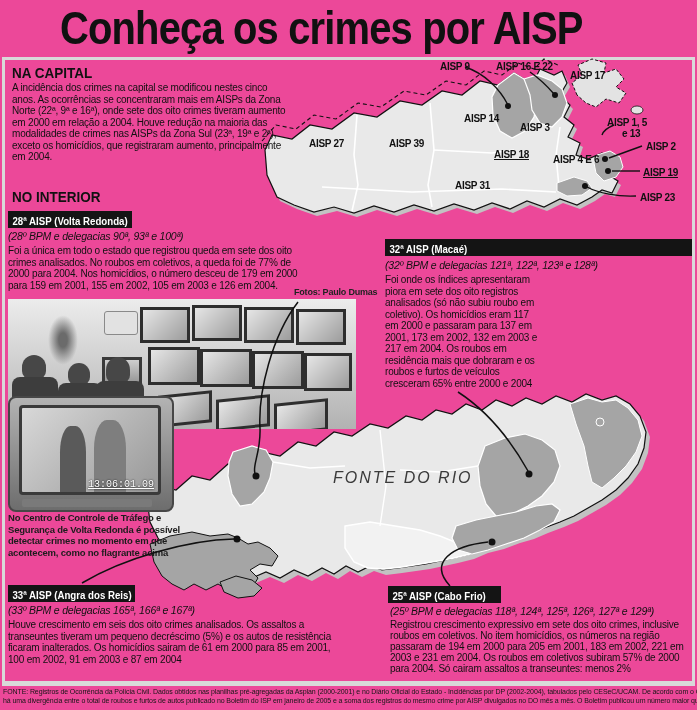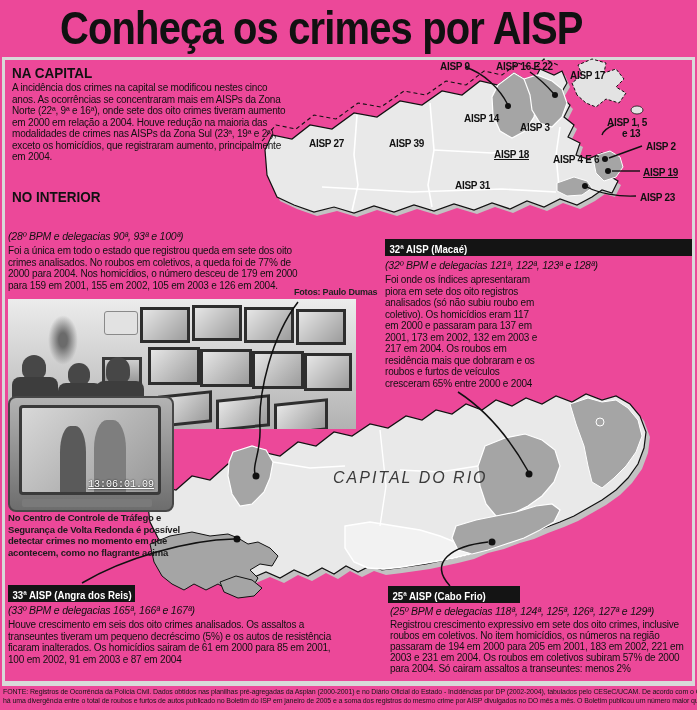--- a/index.html
+++ b/index.html
@@ -108,20 +108,23 @@
   <div class="abs mlabel" style="left:389px;top:138px;">AISP 39</div>
   <div class="abs mlabel" style="left:494px;top:149px;text-decoration:underline;">AISP 18</div>
   <div class="abs mlabel" style="left:553px;top:154px;">AISP 4 E 6</div>
   <div class="abs mlabel" style="left:646px;top:141px;">AISP 2</div>
   <div class="abs mlabel" style="left:643px;top:167px;text-decoration:underline;">AISP 19</div>
   <div class="abs mlabel" style="left:455px;top:180px;">AISP 31</div>
   <div class="abs mlabel" style="left:640px;top:192px;">AISP 23</div>
 
   <div class="abs h2" style="left:12px;top:188px;">NO INTERIOR</div>
 
+  <div class="abs bar" style="left:8px;top:211px;width:124px;">
+    <span>28ª AISP (Volta Redonda)</span>
+  </div>
   <div class="abs sub" style="left:8px;top:230px;">(28º BPM e delegacias 90ª, 93ª e 100ª)</div>
   <div class="abs body" style="left:8px;top:245px;width:304px;">Foi a única em todo o estado que registrou queda em sete dos oito crimes analisados. No roubos em coletivos, a queda foi de 77% de 2000 para 2004. Nos homicídios, o número desceu de 179 em 2000 para 159 em 2001, 155 em 2002, 105 em 2003 e 126 em 2004.</div>
 
   <div class="abs bar" style="left:385px;top:239px;width:307px;">
     <span>32ª AISP (Macaé)</span>
   </div>
   <div class="abs sub" style="left:385px;top:259px;">(32º BPM e delegacias 121ª, 122ª, 123ª e 128ª)</div>
   <div class="abs body" style="left:385px;top:274px;width:307px;">
     <span class="spacer"></span>
     <span>Foi onde os índices apresentaram piora em sete dos oito registros analisados (só não subiu roubo em coletivo). Os homicídios eram 117 em 2000 e passaram para 137 em 2001, 173 em 2002, 132 em 2003 e 217 em 2004. Os roubos em residência mais que dobraram e os roubos e furtos de veículos cresceram 65% entre 2000 e 2004</span>
@@ -200,21 +203,21 @@
     <path fill="#a5a5a5" stroke="#111" stroke-width="1" d="M80,196 L96,190 L112,194 L122,202 L114,210 L98,212 L84,206 Z"></path>
     <path fill="#a5a5a5" stroke="#fff" stroke-width="1.2" d="M316,140 L336,134 L356,130 L376,126 L396,120 L412,118 L420,124 L414,136 L400,144 L384,152 L366,158 L348,164 L332,168 L318,164 L312,152 Z"></path>
     <circle cx="460" cy="36" r="4" fill="#a5a5a5" stroke="#fff" stroke-width="1"></circle>
     <g stroke="#fff" stroke-width="1.4" fill="none">
       <path d="M133,76 L170,82 L205,80"></path>
       <path d="M240,44 L246,100 L240,140"></path>
       <path d="M338,80 L300,86 L260,84"></path>
     </g>
   </svg>
 
-  <div class="abs" id="estado-label" style="left:333px;top:469px;">CAPITAL DO RIO</div>
+  <div class="abs" id="estado-label" style="left:333px;top:469px;">FONTE DO RIO</div>
 
   <svg class="abs" style="left:0;top:0;z-index:6;pointer-events:none;" width="697" height="710" viewBox="0 0 697 710">
     <g stroke="#111" stroke-width="1.5" fill="none">
       <path d="M298,302 C272,336 258,392 260,428 C261,452 252,466 255,473"></path>
       <path d="M458,392 C492,414 514,446 528,471"></path>
       <path d="M82,583 C124,558 188,540 234,539"></path>
       <path d="M450,586 C428,562 452,546 488,542"></path>
     </g>
     <g fill="#111">
       <circle cx="256" cy="476" r="3.5"></circle>
@@ -223,21 +226,21 @@
       <circle cx="492" cy="542" r="3.5"></circle>
     </g>
   </svg>
 
   <div class="abs bar" style="left:8px;top:585px;width:127px;">
     <span>33ª AISP (Angra dos Reis)</span>
   </div>
   <div class="abs sub" style="left:8px;top:604px;">(33º BPM e delegacias 165ª, 166ª e 167ª)</div>
   <div class="abs body" style="left:8px;top:619px;width:328px;">Houve crescimento em seis dos oito crimes analisados. Os assaltos a transeuntes tiveram um pequeno decréscimo (5%) e os autos de resistência ficaram inalterados. Os homicídios sairam de 61 em 2000 para 85 em 2001, 100 em 2002, 91 em 2003 e 87 em 2004</div>
 
-  <div class="abs bar" style="left:388px;top:586px;width:132px;">
+  <div class="abs bar" style="left:388px;top:586px;width:113px;">
     <span>25ª AISP (Cabo Frio)</span>
   </div>
   <div class="abs sub" style="left:390px;top:605px;">(25º BPM e delegacias 118ª, 124ª, 125ª, 126ª, 127ª e 129ª)</div>
   <div class="abs body" style="left:390px;top:619px;width:302px;line-height:11px;">Registrou crescimento expressivo em sete dos oito crimes, inclusive roubos em coletivos. No item homicídios, os números na região passaram de 194 em 2000 para 205 em 2001, 183 em 2002, 221 em 2003 e 231 em 2004. Os roubos em coletivos subiram 57% de 2000 para 2004. Só cairam assaltos a transeuntes: menos 2%</div>
 
   <div class="abs" id="footer-rule"></div>
   <div class="abs foot" style="top:688px;">FONTE: Registros de Ocorrência da Polícia Civil. Dados obtidos nas planilhas pré-agregadas da Asplan (2000-2001) e no Diário Oficial do Estado - Incidências por DP (2002-2004), tabulados pelo CESeC/UCAM. De acordo com o CESeC,</div>
   <div class="abs foot" style="top:697px;">há uma divergência entre o total de roubos e furtos de autos publicado no Boletim do ISP em janeiro de 2005 e a soma dos registros do mesmo crime por AISP divulgados no DO mês a mês. O Boletim publicou um número maior que a soma por AISP</div>
 
 </div>

